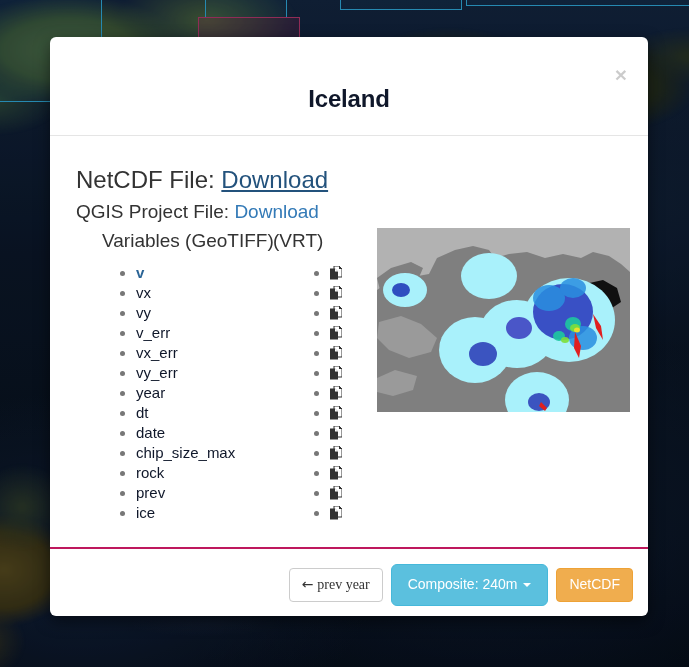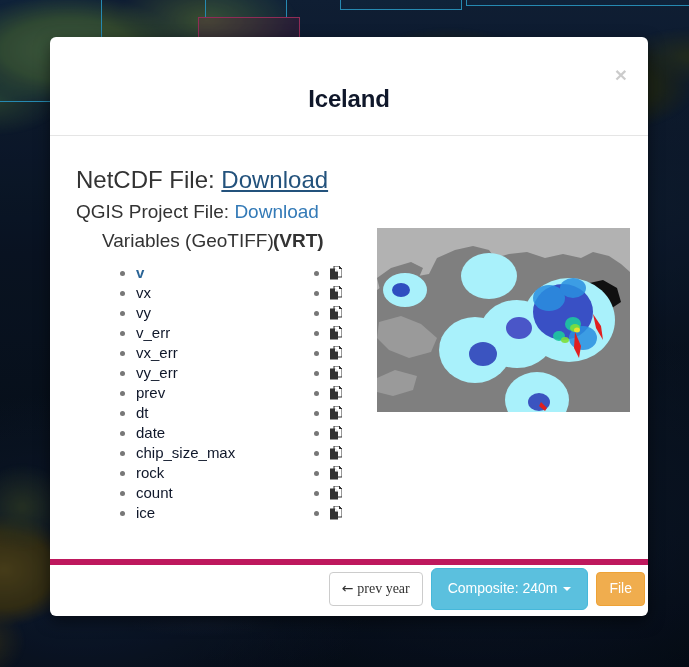--- a/index.html
+++ b/index.html
@@ -180,21 +180,21 @@
   }
   .vrt-heading {
     position: absolute;
     left: 273px;
     top: 231px;
     font-size: 19px;
     color: #333;
   }
   
   .modal-body .vars-heading { top: 94px; left: 26px; }
-  .modal-body .vrt-heading  { top: 94px; left: 223px; font-weight: bold; }
+  .modal-body .vrt-heading  { top: 94px; left: 223px; }
 
   ul.varlist, ul.vrtlist {
     position: absolute;
     margin: 0;
     padding: 0 0 0 18px;
     list-style: disc;
   }
   ul.varlist { left: 68px; top: 127px; }
   ul.vrtlist { left: 262px; top: 127px; }
 
@@ -229,25 +229,25 @@
     background: #b0b0b0;
   }
 
   
   .thumb .sea   { position:absolute; inset:0; background:#b2b2b2; }
   .thumb .island{ position:absolute; inset:0; }
 
   .modal-footer {
     position: absolute;
     left: 0; right: 0; bottom: 0;
-    height: 57px;
-    border-top: 6px solid #be185d;
+    height: 69px;
+    border-top: 2px solid #be185d;
     box-sizing: border-box;
     text-align: right;
-    padding: 3px;
+    padding: 15px;
   }
   .btn {
     display: inline-block;
     font-size: 14px;
     line-height: 1.42857;
     padding: 6px 12px;
     border-radius: 4px;
     border: 1px solid transparent;
     cursor: pointer;
     vertical-align: middle;
@@ -329,26 +329,26 @@
     <div class="vars-heading">Variables (GeoTIFF)</div>
     <div class="vrt-heading">(VRT)</div>
 
     <ul class="varlist" id="varlist">
         <li class="active"><a href="#">v</a></li>
         <li><a href="#">vx</a></li>
         <li><a href="#">vy</a></li>
         <li><a href="#">v_err</a></li>
         <li><a href="#">vx_err</a></li>
         <li><a href="#">vy_err</a></li>
-        <li><a href="#">prev</a></li>
+        <li><a href="#">year</a></li>
         <li><a href="#">dt</a></li>
         <li><a href="#">date</a></li>
         <li><a href="#">chip_size_max</a></li>
         <li><a href="#">rock</a></li>
-        <li><a href="#">count</a></li>
+        <li><a href="#">prev</a></li>
         <li><a href="#">ice</a></li>
       </ul>
     <ul class="vrtlist" id="vrtlist">
         <li><span class="copy-icon"><svg width="12" height="14" viewBox="0 0 12 14">
               <path d="M4 0 h5 l3 3 v8 h-8 z" fill="#fff" stroke="#333" stroke-width="1"></path>
               <path d="M9 0 v3 h3 z" fill="#333"></path>
               <path d="M0 2.5 h5 l3 3 v8 h-8 z" fill="#333"></path>
               <path d="M5 2.5 v3 h3 z" fill="#fff"></path>
             </svg></span></li>
         <li><span class="copy-icon"><svg width="12" height="14" viewBox="0 0 12 14">
@@ -484,16 +484,16 @@
       <button class="btn btn-default">
         <span class="arrow">←</span>
         <span class="prevnext-label">prev year</span>
       </button>
 
       <button class="btn btn-info">
         <span>Composite: 240m</span><span class="caret"></span>
       </button>
 
 
-      <button class="btn btn-warning">File</button>
+      <button class="btn btn-warning">NetCDF</button>
     </span>
   </div>
 </div>
 
 </body></html>

